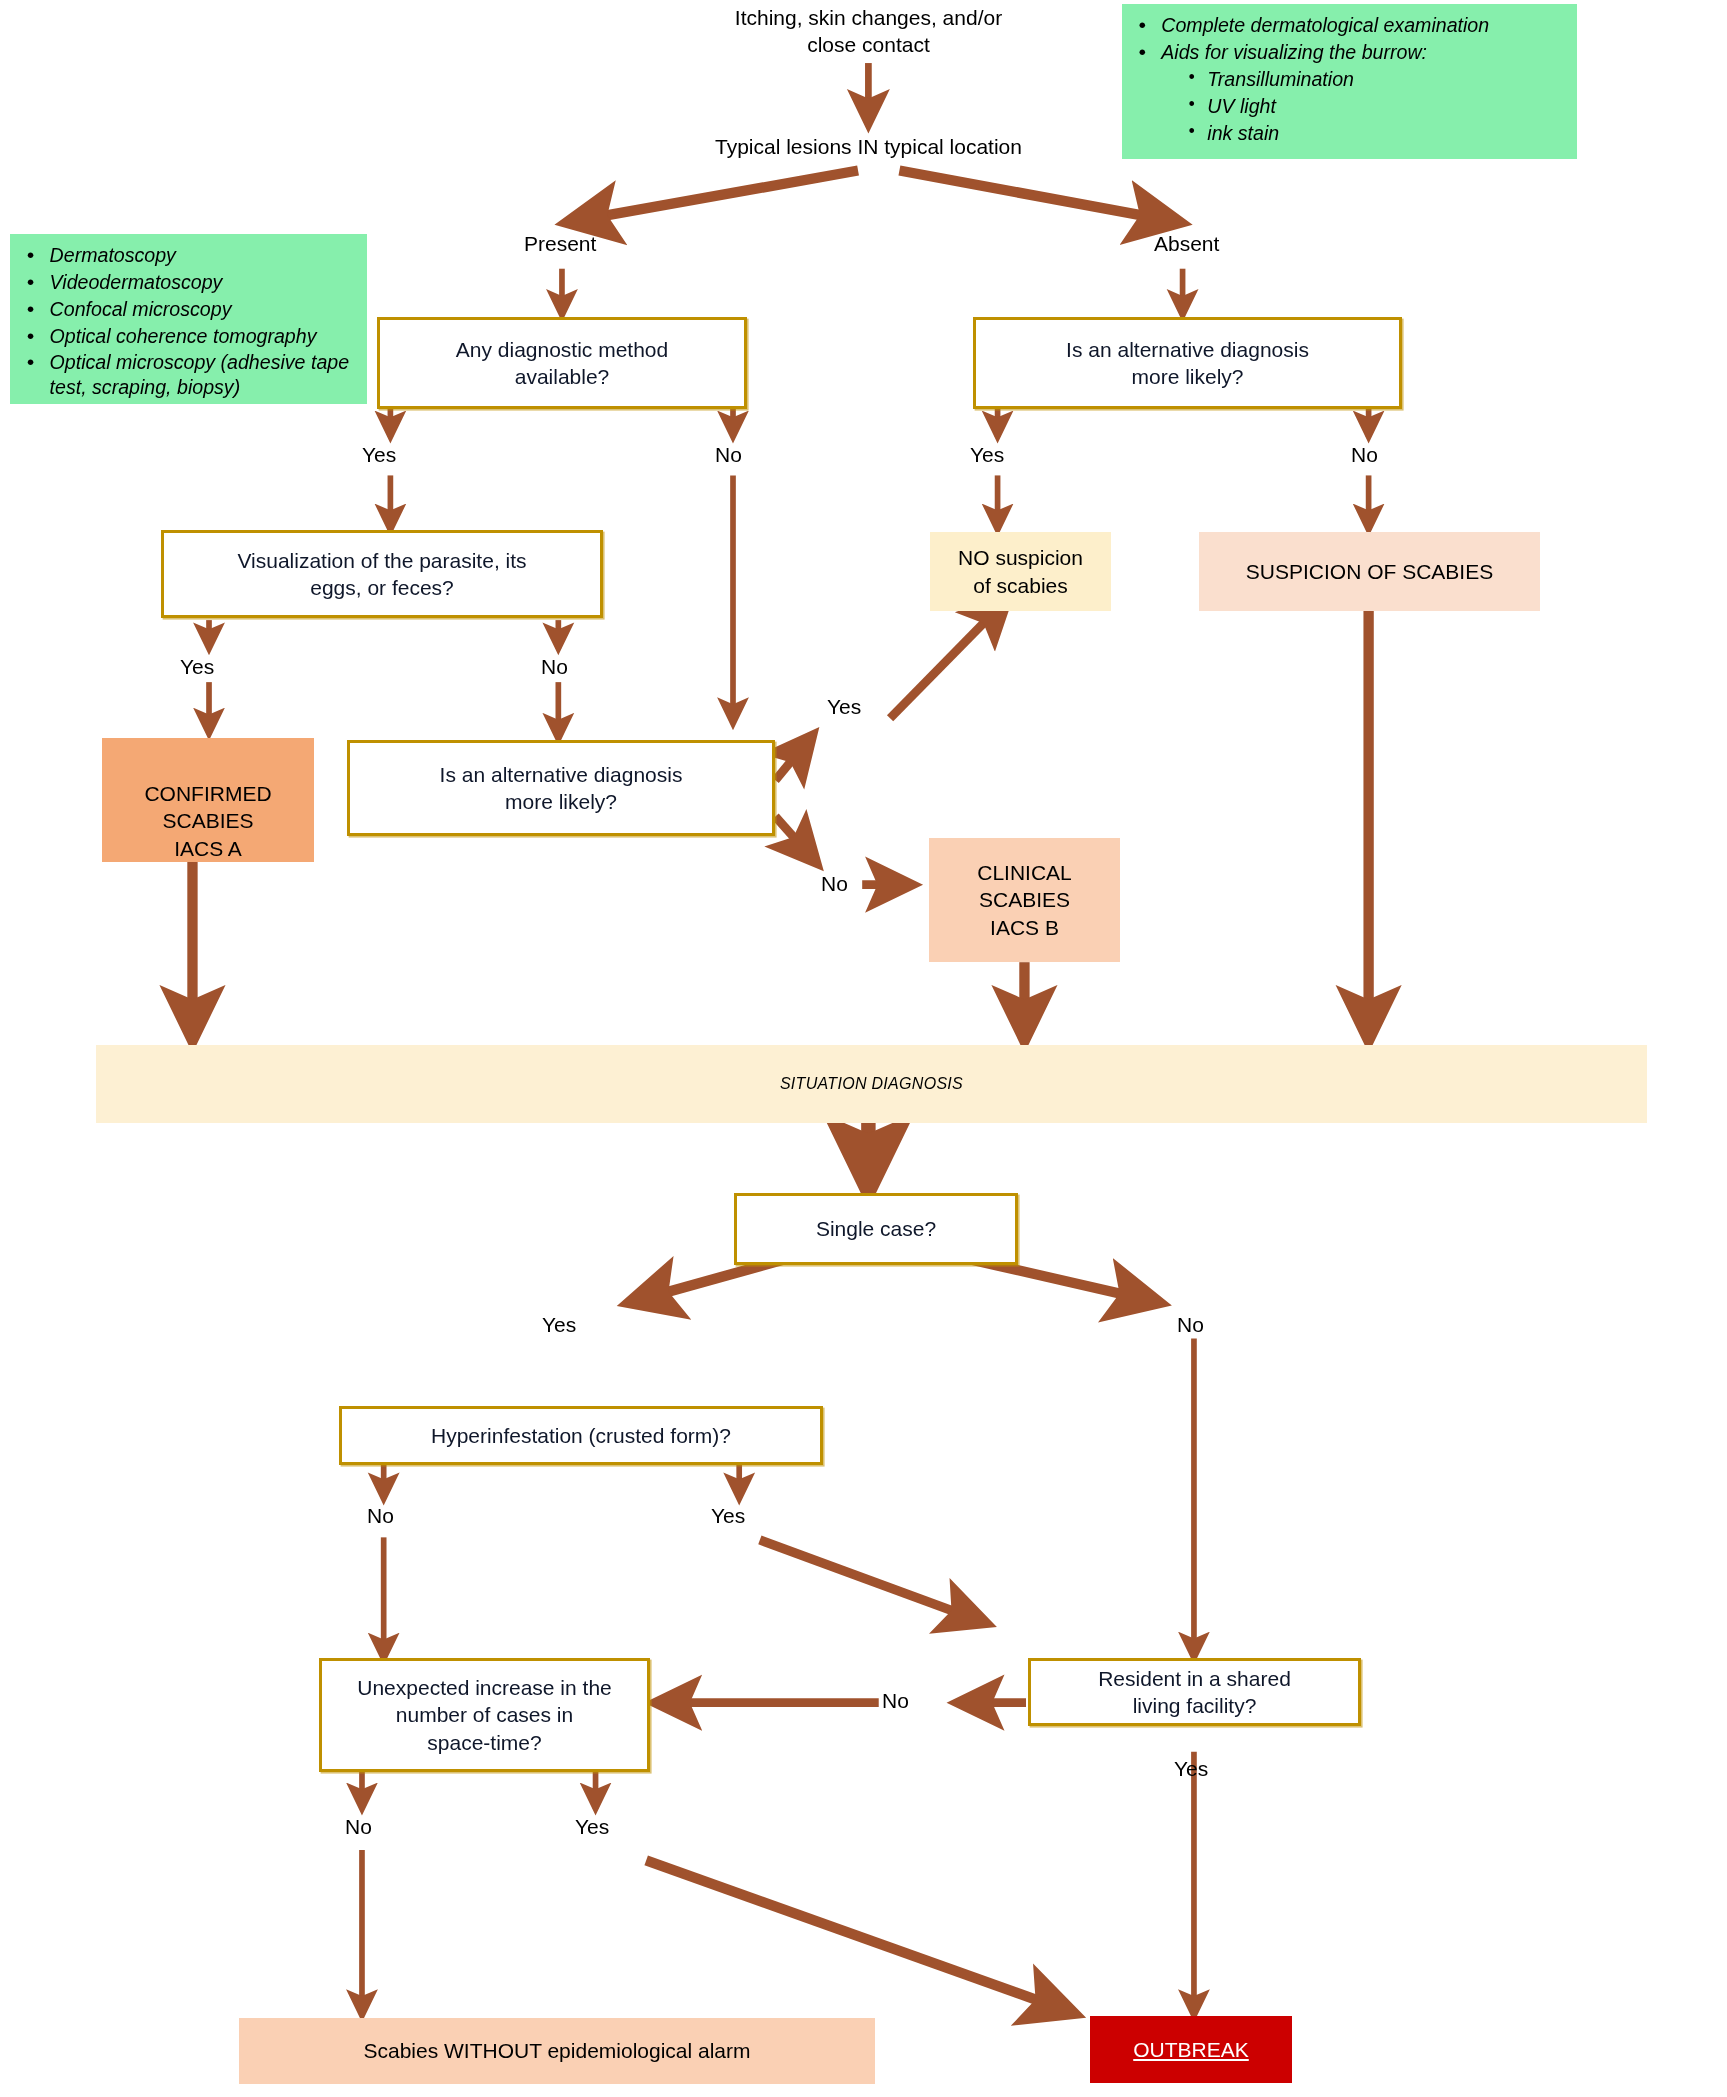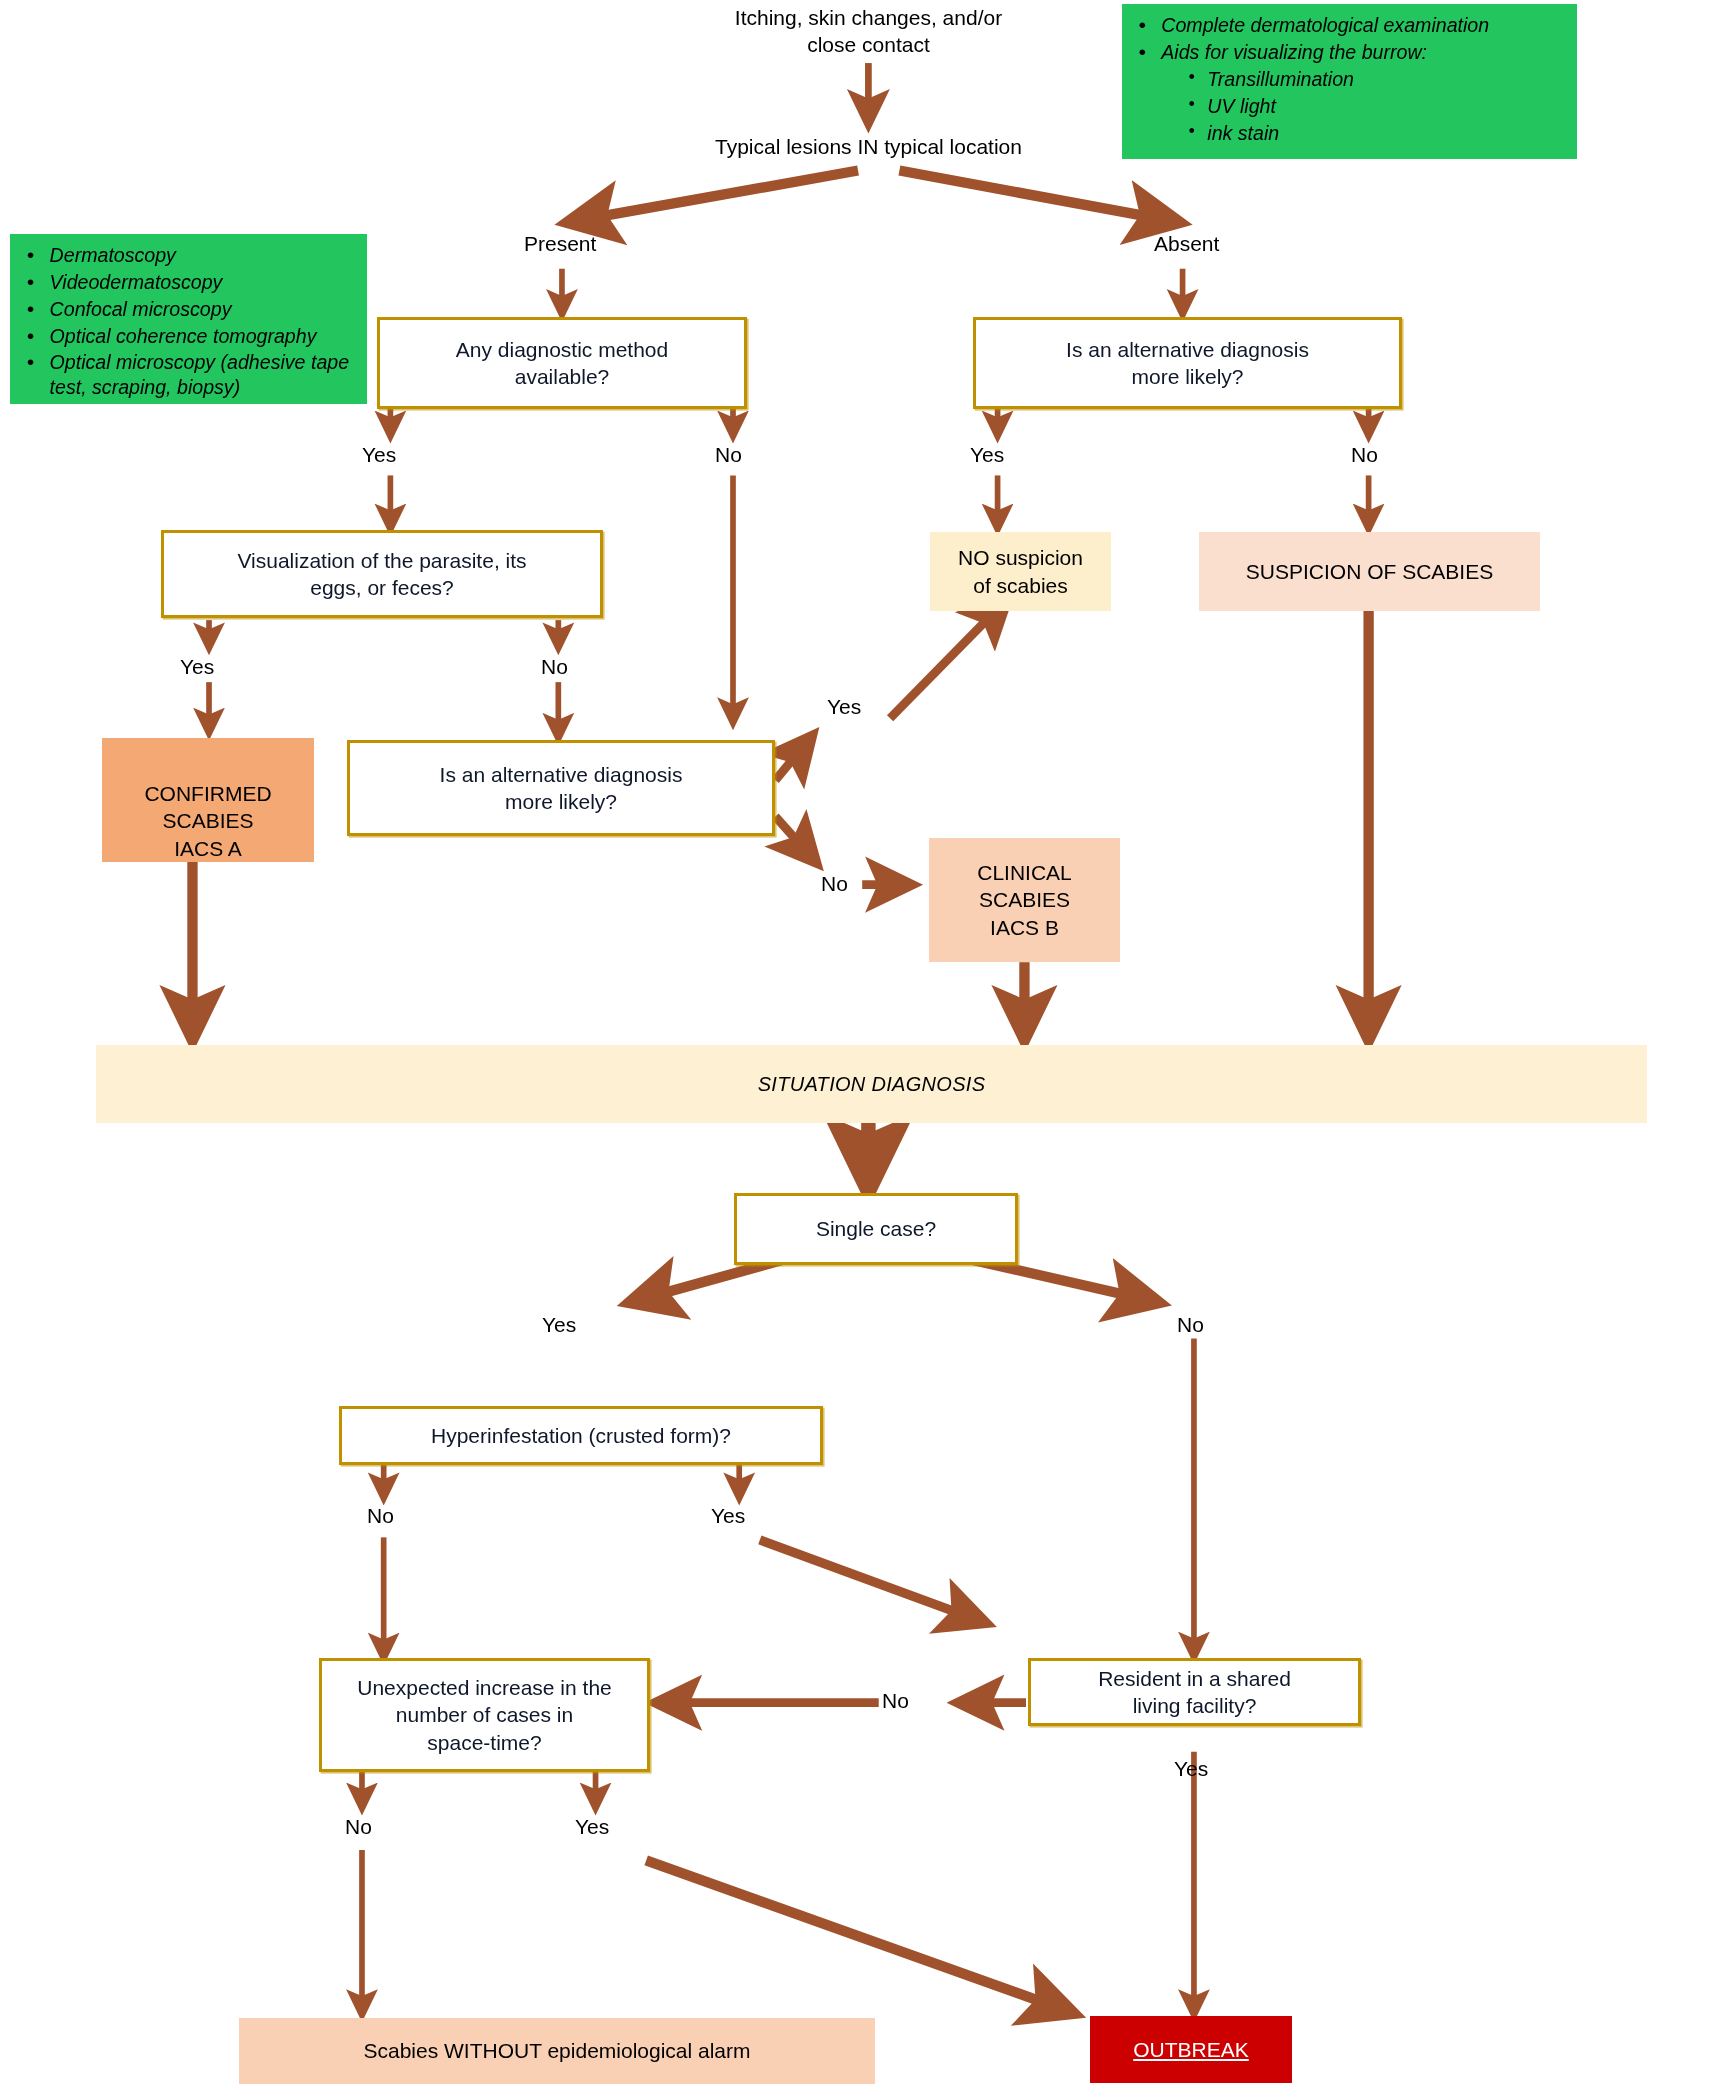--- a/index.html
+++ b/index.html
@@ -30,34 +30,34 @@
   .c-peach{background:#FAD0B4;}
   .c-lightpeach{background:#FADFCE;}
   .c-cream{background:#FDEFCB;}
   .c-band{background:#FDF0D3;}
   .c-red{background:#CC0000;color:#ffffff;}
   
   .edge-label{position:absolute;color:#000;font-size:21px;white-space:nowrap;}
   
   .callout{
     position:absolute;
-    background:#22c55e;
+    background:#86efac;
     color:#000;
     font-style:italic;
     font-size:19.6px;
     box-sizing:border-box;
     padding:7.2px 9.3px;
   }
   .callout ul{margin:0;padding:0;list-style:none;}
   .callout li{position:relative;padding-left:30px;margin:2.1px 0;line-height:1.26;}
   .callout li:before{content:"\2022";position:absolute;left:7.2px;top:-1px;font-size:20.7px;}
   .callout ul.sub{margin-left:54px;margin-top:1px;}
   .callout ul.sub li{padding-left:22px;}
   .callout ul.sub li:before{left:3.1px;font-size:17.6px;top:-0.5px;}
-  .banner-title{font-style:italic;font-size:20px;letter-spacing:0.3px;}
+  .banner-title{font-style:italic;font-size:16px;letter-spacing:0.3px;}
 </style>
 </head>
 <body>
 
 <div id="canvas">
 
   <svg class="arrows" viewBox="0 0 3343 4058">
     <defs>
       <marker id="ah" markerWidth="7" markerHeight="7" refX="5.2" refY="3.5" orient="auto" markerUnits="strokeWidth">
         <path d="M0,0.3 L6.6,3.5 L0,6.7 L1.4,3.5 Z" fill="#A0522D"></path>

